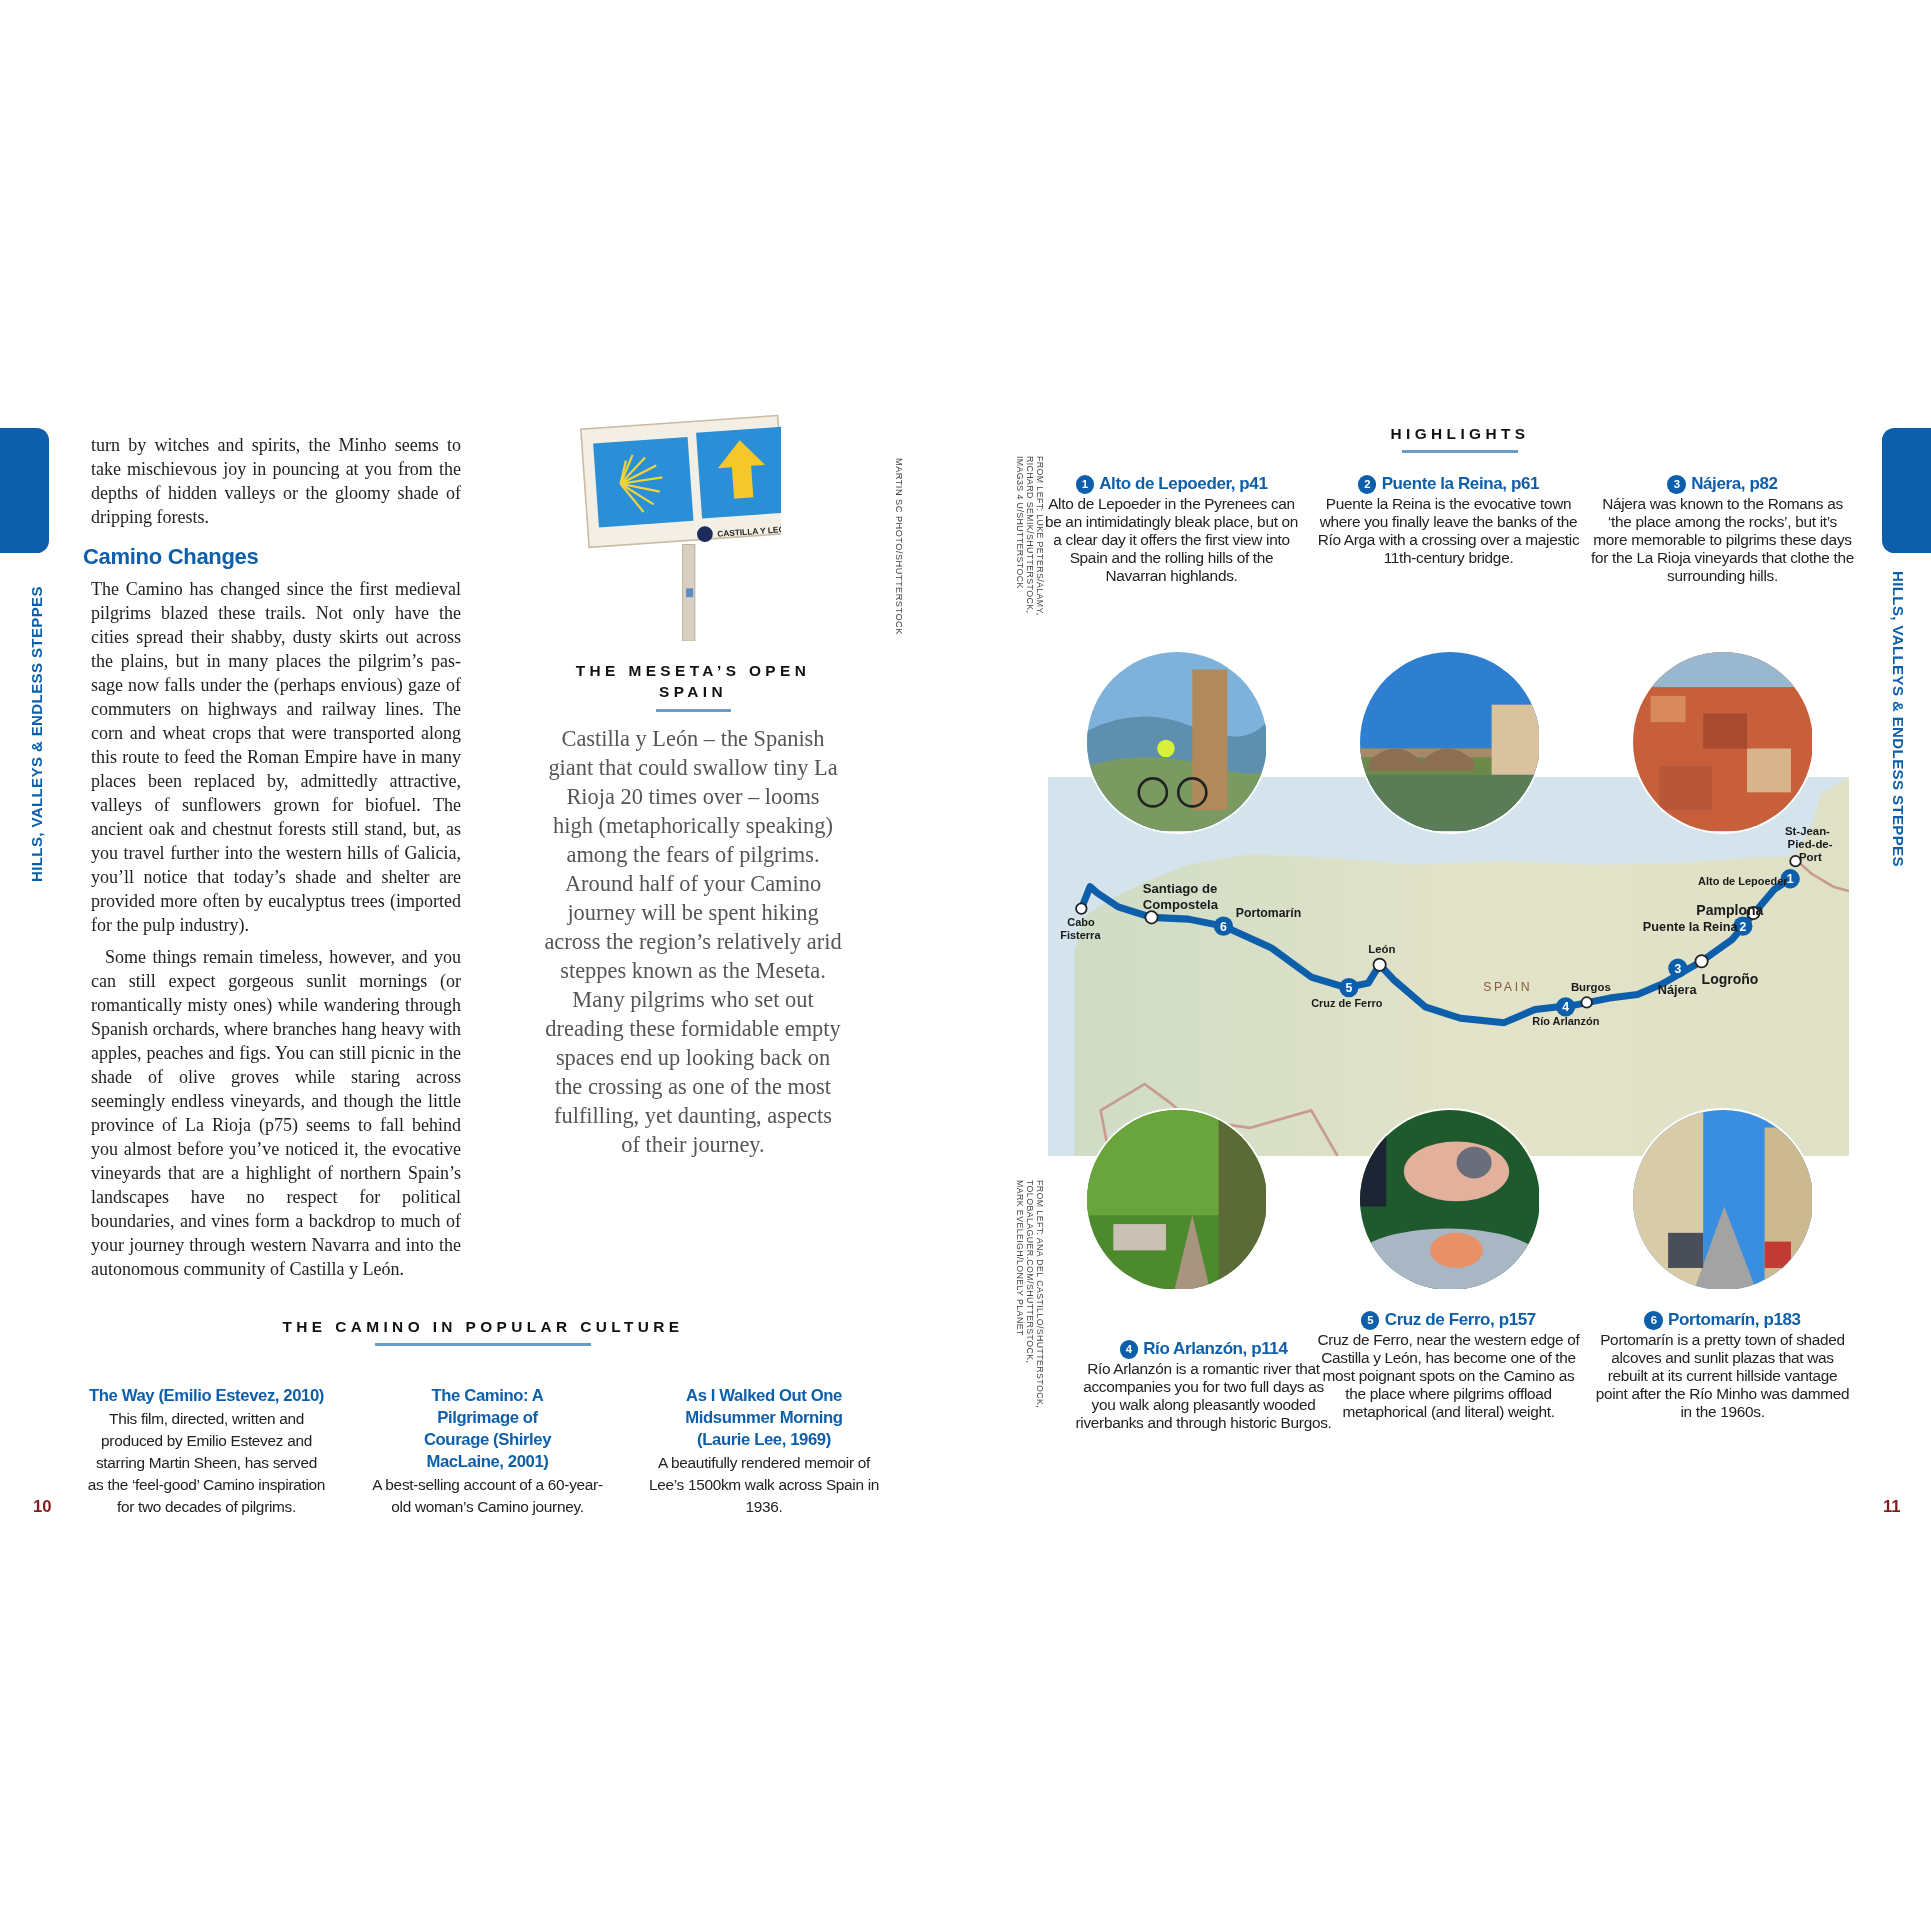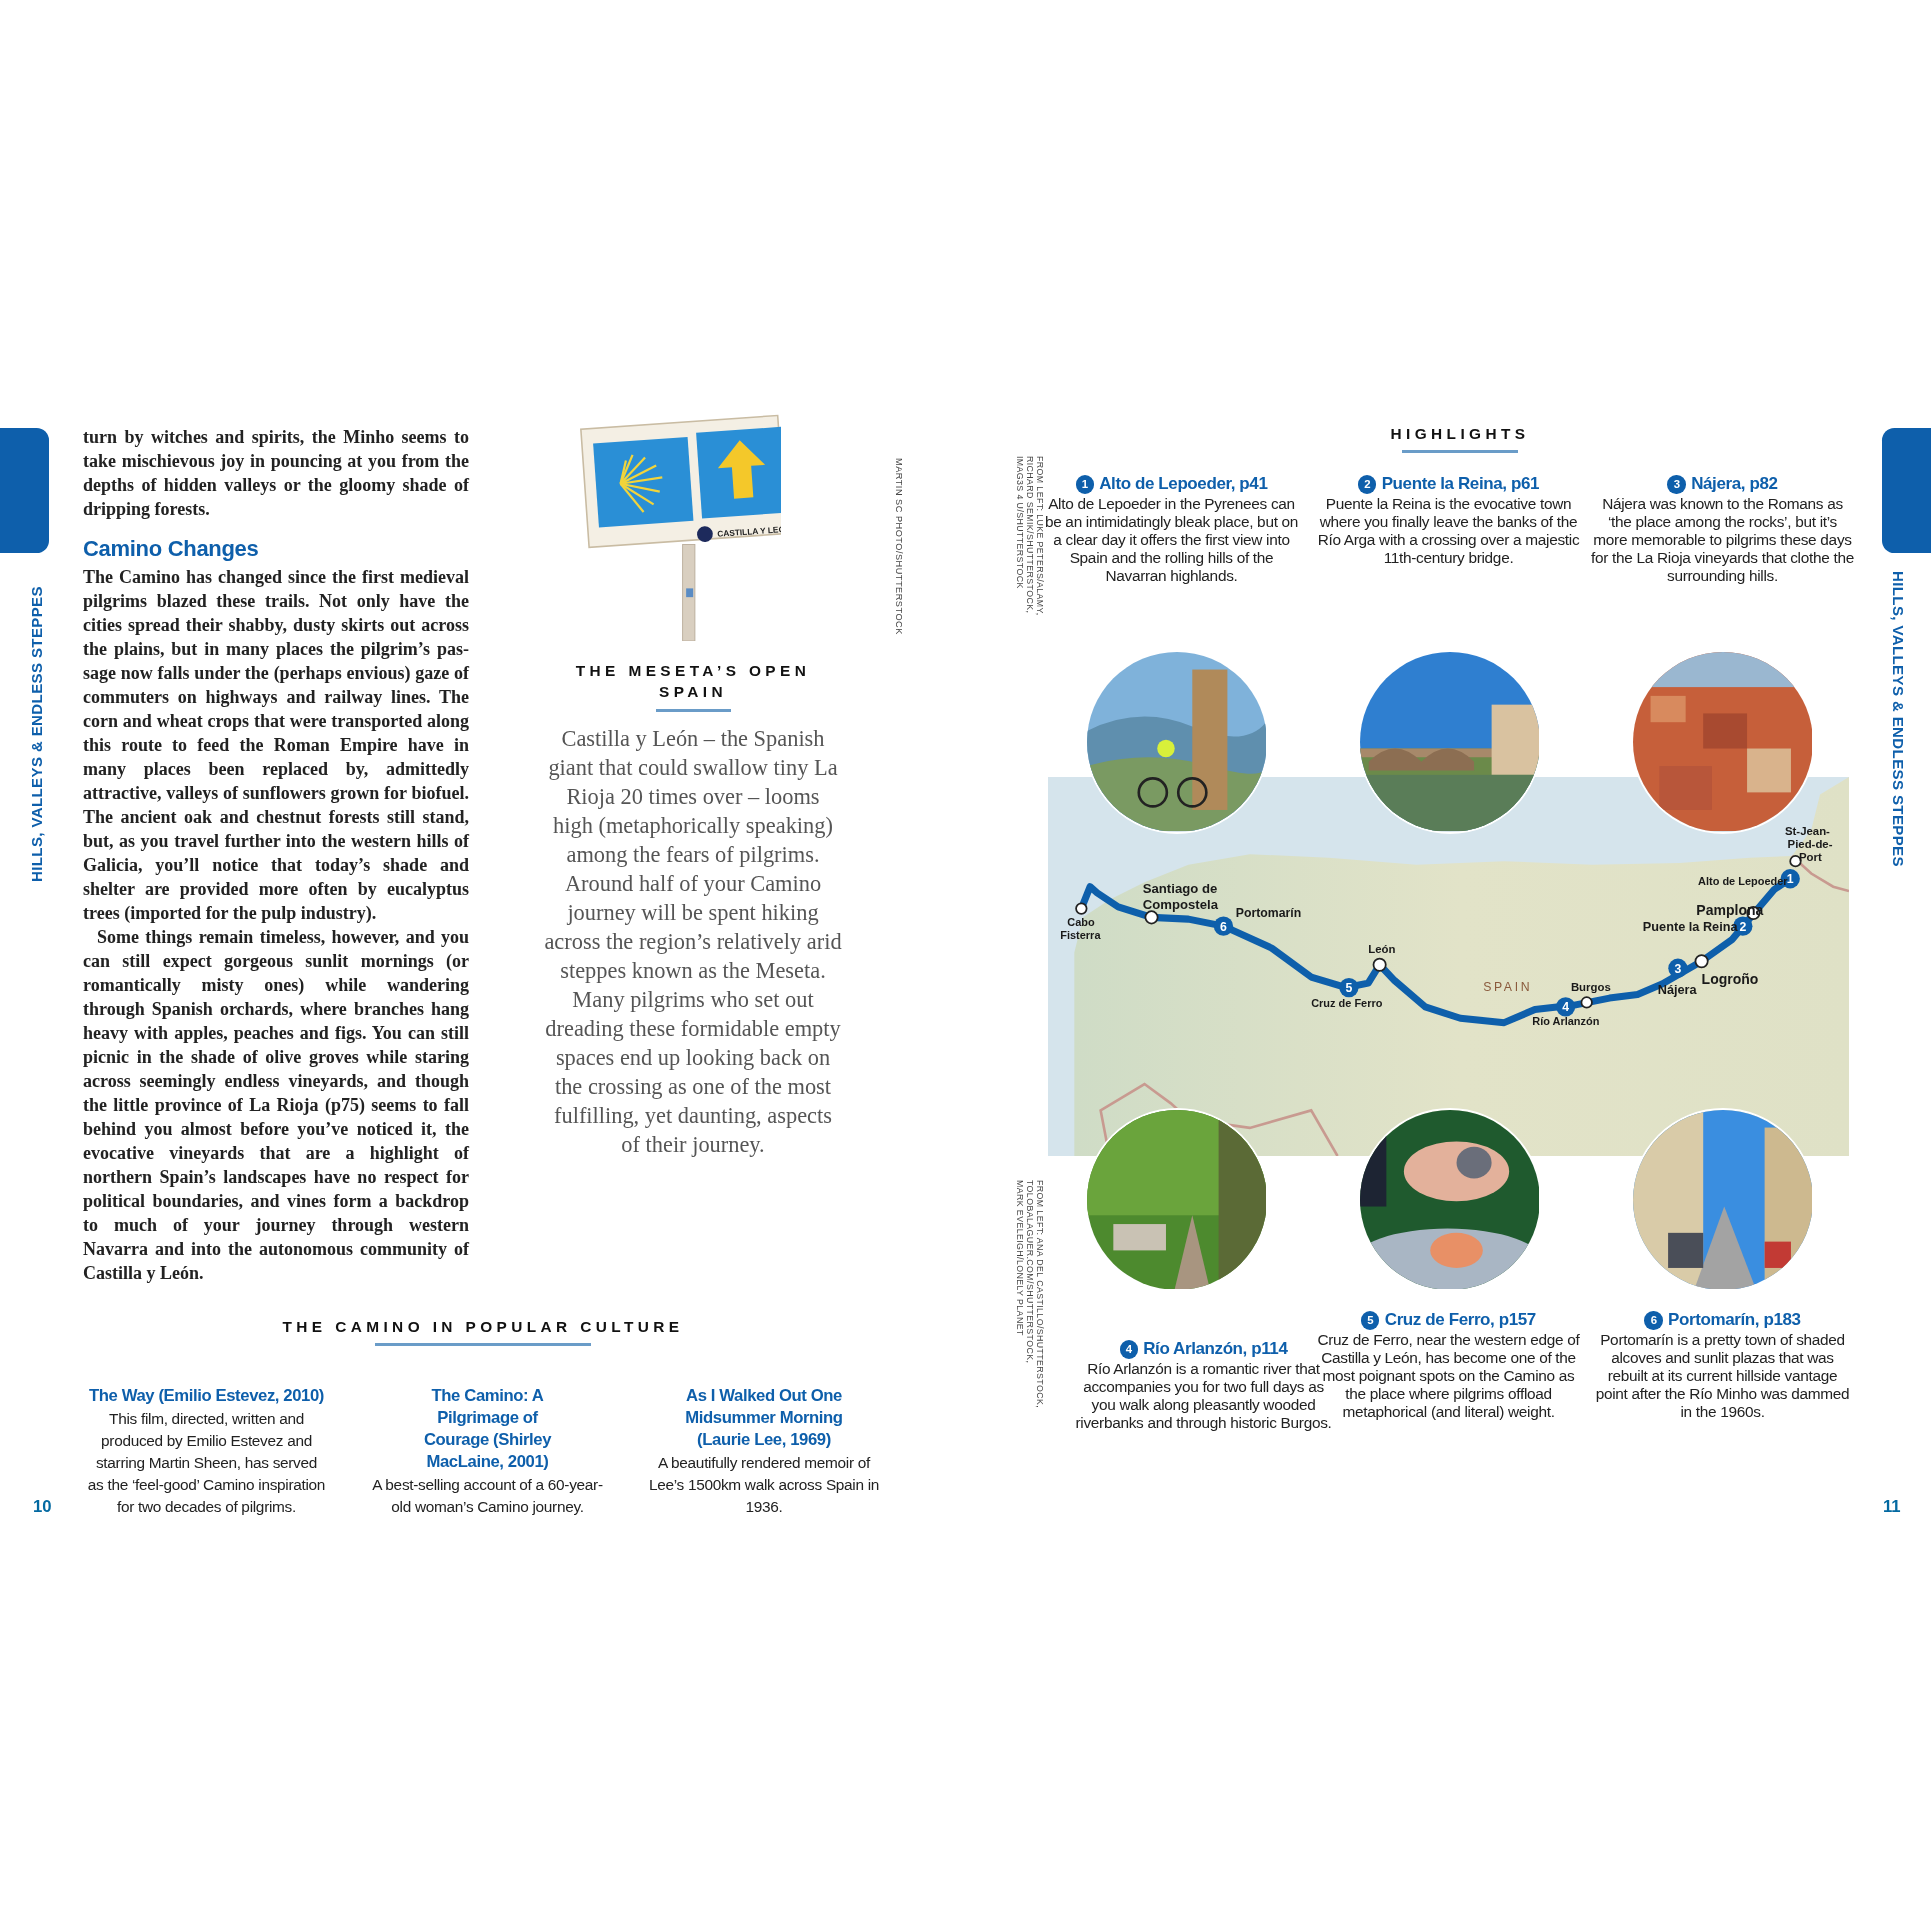--- a/index.html
+++ b/index.html
@@ -6,25 +6,25 @@
   body { width: 1931px; height: 1931px; position: relative; overflow: hidden; }
 
   .tab-block { position: absolute; background: #0e5fab; width: 49px; height: 125px; top: 428px; }
   .tab-left { left: 0; border-radius: 0 12.3px 12.3px 0; }
   .tab-right { right: 0; border-radius: 12.3px 0 0 12.3px; }
 
   .side-label { position: absolute; color: #0e5fab; font-family: "Liberation Sans", sans-serif; font-weight: bold; font-size: 15px; letter-spacing: 0.4px; white-space: nowrap; }
   .side-left { left: 28px; top: 882px; transform-origin: 0 0; transform: rotate(-90deg); }
   .side-right { left: 1907px; top: 571px; transform-origin: 0 0; transform: rotate(90deg); }
 
-  .page-num { position: absolute; top: 1497px; font-family: "Liberation Sans", sans-serif; font-weight: bold; font-size: 16.7px; color: #0369a1; }
+  .page-num { position: absolute; top: 1497px; font-family: "Liberation Sans", sans-serif; font-weight: bold; font-size: 16.7px; color: #7f1d1d; }
 
   
   .col-left { position: absolute; left: 83px; top: 425px; width: 386px; font-family: "Liberation Serif", serif; font-size: 18px; line-height: 24px; color: #222; text-align: justify; hyphens: manual; }
-  .col-left p { margin: 0; font-weight: bold; }
+  .col-left p { margin: 8px; }
   .col-left p.indent { text-indent: 14px; }
   .col-left h3 { font-family: "Liberation Sans", sans-serif; color: #0e5fab; font-size: 22px; margin: 16px 0 3.5px 0; font-weight: bold; letter-spacing: -0.3px; }
 
   
   .sign-wrap { position: absolute; left: 579px; top: 413px; width: 202px; height: 228px; }
   .photo-credit-v { position: absolute; font-family: "Liberation Sans", sans-serif; font-size: 9.2px; color: #444; letter-spacing: 0.5px; white-space: nowrap; transform-origin: 0 0; transform: rotate(90deg); }
 
   
   .section-heading { font-family: "Liberation Sans", sans-serif; font-weight: bold; font-size: 15.4px; letter-spacing: 4.4px; color: #111; text-align: center; }
   .heading-rule { height: 2.6px; background: #6a9cc8; margin: 7px auto 0 auto; }

